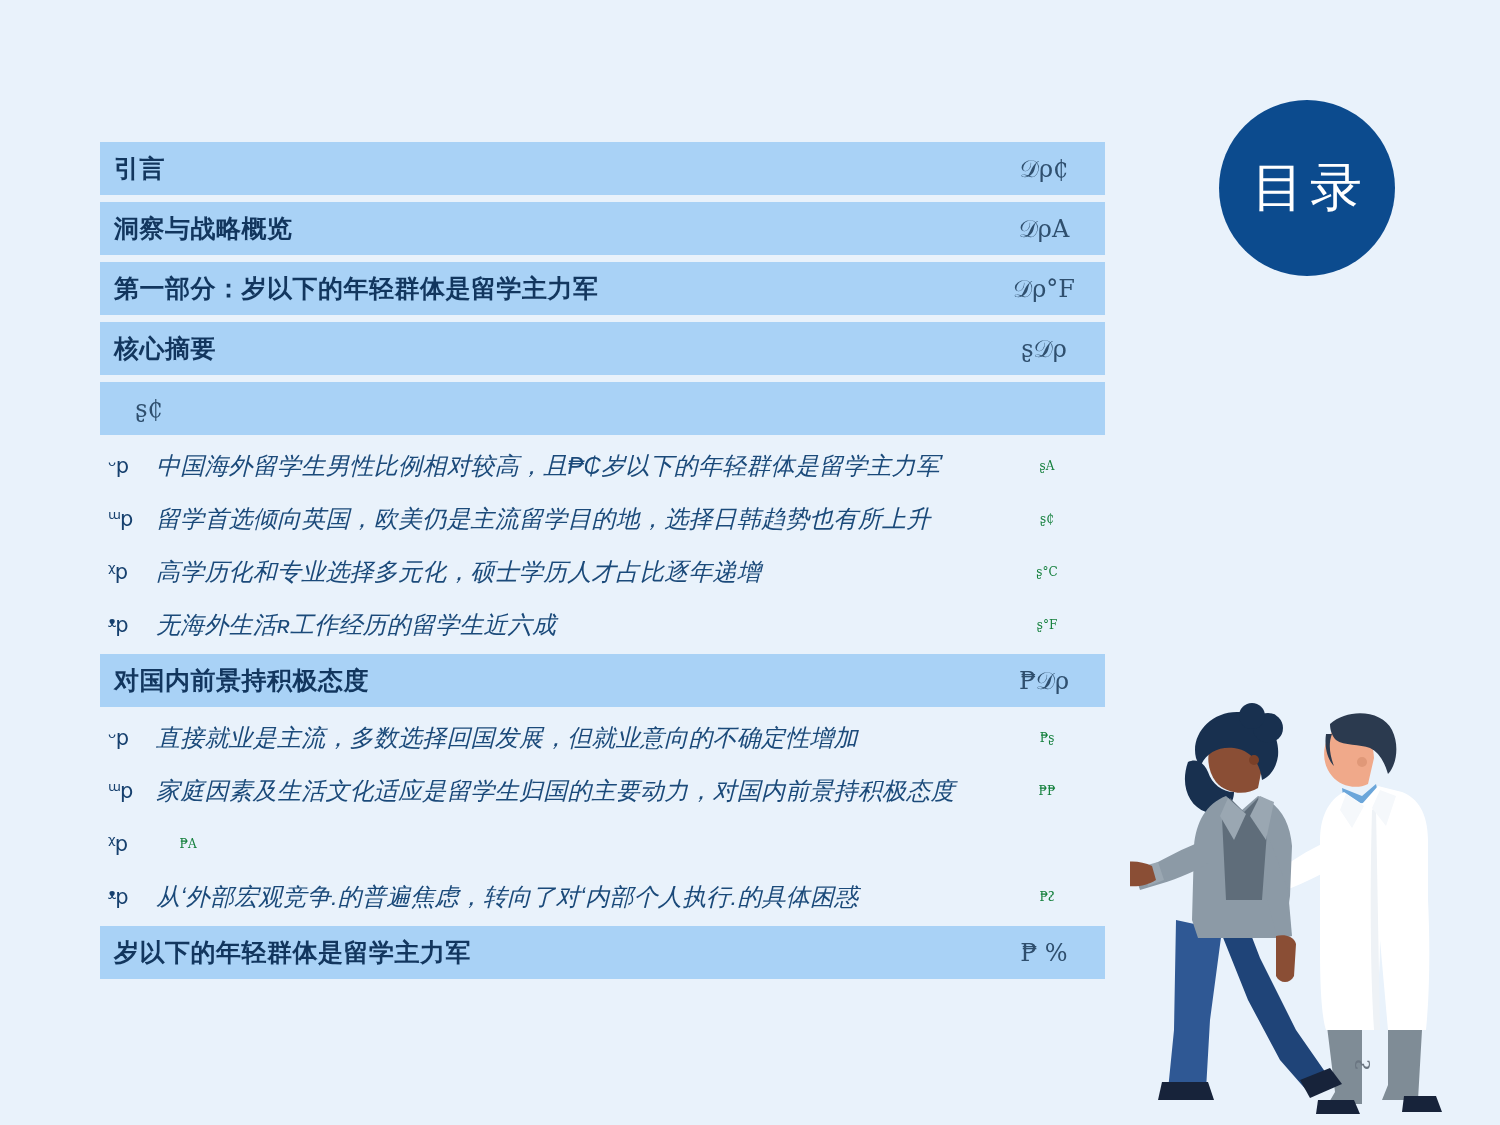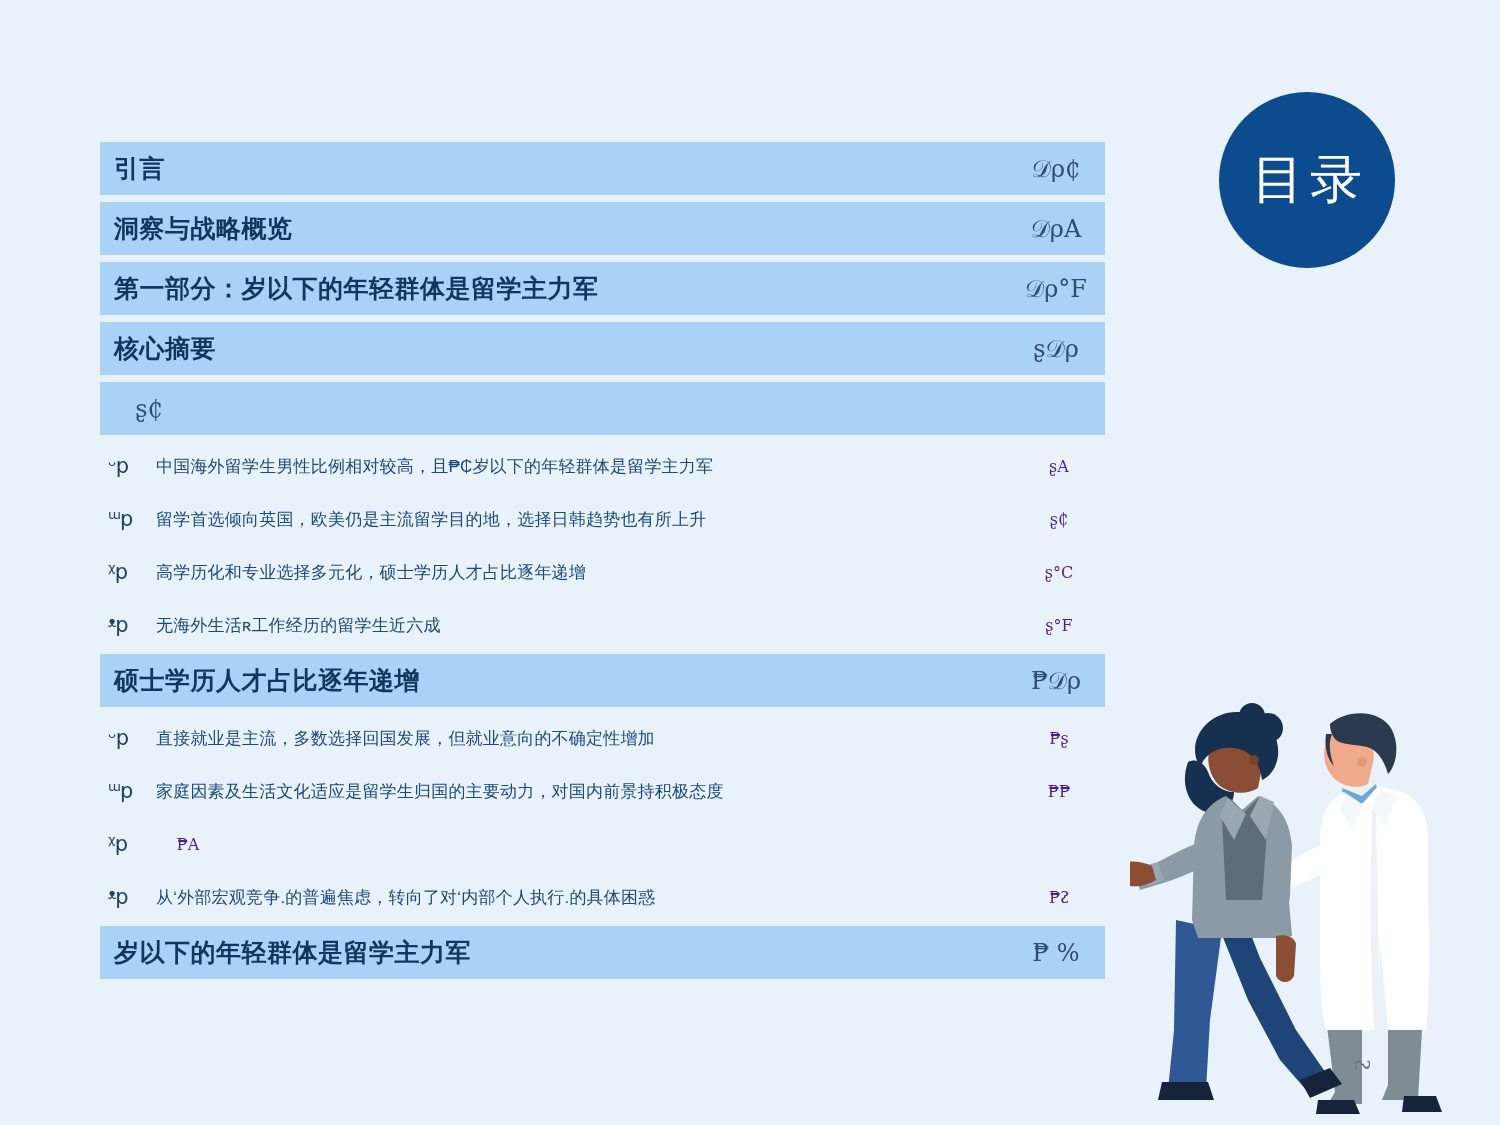--- a/index.html
+++ b/index.html
@@ -24,21 +24,21 @@
     top: 142px;
     width: 1005px;
   }
 
   .toc-row {
     position: relative;
     display: flex;
     align-items: center;
     height: 53px;
     margin-bottom: 7px;
-    padding: 0 14px 0 14px;
+    padding: 0 26px 0 14px;
   }
 
   .toc-row.level-section {
     background: #a9d2f6;
   }
 
   .toc-row.level-sub {
     background: transparent;
     height: 48px;
     margin-bottom: 5px;
@@ -58,47 +58,48 @@
   .row-title {
     flex: 1 1 auto;
     color: #12365e;
     font-size: 25px;
     font-weight: bold;
     letter-spacing: 0.5px;
     white-space: nowrap;
   }
 
   .level-sub .row-title {
-    font-size: 17px;
+    font-size: 24px;
     font-weight: normal;
     color: #1b4a7a;
     letter-spacing: 0.2px;
+    font-style: italic;
   }
 
   .row-page {
     flex: 0 0 auto;
     color: #2f4f6e;
     font-size: 24px;
     font-family: "DejaVu Serif", serif;
     text-align: center;
     min-width: 70px;
     white-space: nowrap;
   }
 
   .level-sub .row-page {
-    font-size: 16px;
-    color: #4c1d95;
+    font-size: 12px;
+    color: #15803d;
     min-width: 64px;
   }
 
   
   #badge {
     position: absolute;
     left: 1219px;
-    top: 92px;
+    top: 100px;
     width: 176px;
     height: 176px;
     border-radius: 50%;
     background: #0c4b8e;
     display: flex;
     align-items: center;
     justify-content: center;
   }
 
   #badge-label {
@@ -156,21 +157,21 @@
       <span class="row-marker">ᵡp</span>
       <span class="row-title">高学历化和专业选择多元化，硕士学历人才占比逐年递增</span>
       <span class="row-page">ʂ°C</span>
     </div>
     <div class="toc-row level-sub">
       <span class="row-marker">ᵜp</span>
       <span class="row-title">无海外生活ʀ工作经历的留学生近六成</span>
       <span class="row-page">ʂ°F</span>
     </div>
     <div class="toc-row level-section">
-      <span class="row-title">硕士学历人才占比逐年递增</span>
+      <span class="row-title">对国内前景持积极态度</span>
       <span class="row-page">₱𝒟ρ</span>
     </div>
     <div class="toc-row level-sub">
       <span class="row-marker">ᵕp</span>
       <span class="row-title">直接就业是主流，多数选择回国发展，但就业意向的不确定性增加</span>
       <span class="row-page">₱ʂ</span>
     </div>
     <div class="toc-row level-sub">
       <span class="row-marker">ᵚp</span>
       <span class="row-title">家庭因素及生活文化适应是留学生归国的主要动力，对国内前景持积极态度</span>

